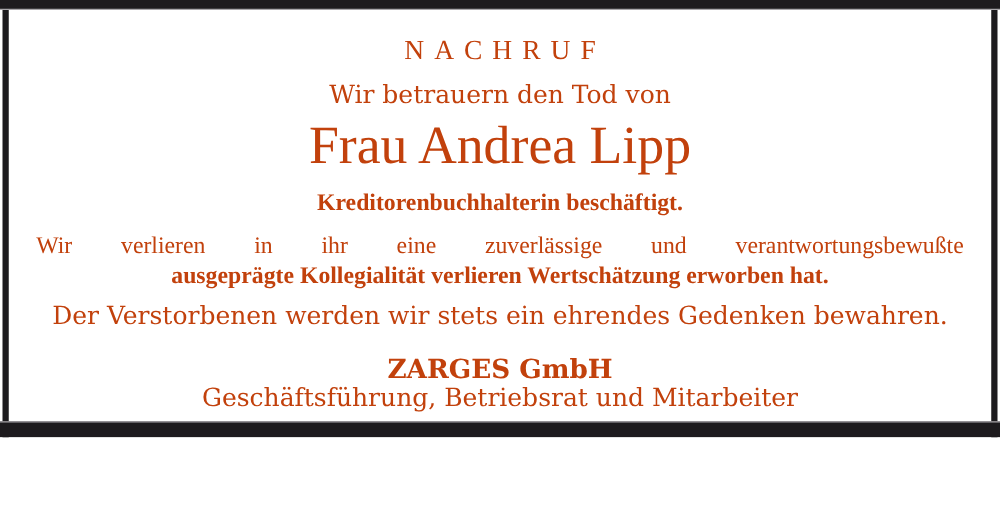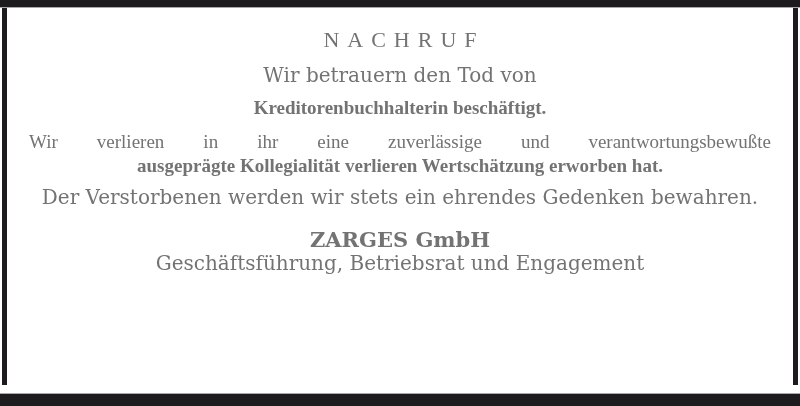--- a/index.html
+++ b/index.html
@@ -1,23 +1,23 @@
 <!DOCTYPE html>
 <html><head>
 <meta charset="utf-8">
 <style>
   html, body { margin: 0; padding: 0; background: #ffffff; }
   .page {
     position: relative;
     width: 800px;
-    height: 406px;
+    height: 350px;
     background: #ffffff;
     overflow: hidden;
     font-family: "Liberation Serif", serif;
-    color: #737373;
+    color: #c2410c;
   }
   
   .rule-top {
     position: absolute; top: 0; left: 0; right: 0; height: 7px;
     background: #1d1b1e; border-bottom: 1px solid #a9a7ab;
   }
   .rule-bottom {
     position: absolute; bottom: 0; left: 0; right: 0; height: 12px;
     background: #1d1b1e; border-top: 1px solid #a9a7ab;
   }
@@ -83,30 +83,31 @@
   <div class="rule-left"></div>
   <div class="rule-right"></div>
   <div class="rule-bottom"></div>
 
   <div class="content">
 
     <div class="title">NACHRUF</div>
 
     <div class="intro">Wir betrauern den Tod von</div>
 
+    <div class="deceased-name">Frau Andrea Lipp</div>
 
     <div class="para para-1">
       <div class="cline">Kreditorenbuchhalterin beschäftigt.</div>
     </div>
 
     <div class="para para-2">
       <div class="jline">Wir verlieren in ihr eine zuverlässige und verantwortungsbewußte</div>
       <div class="cline">ausgeprägte Kollegialität verlieren Wertschätzung erworben hat.</div>
     </div>
 
     <div class="para-3">Der Verstorbenen werden wir stets ein ehrendes Gedenken bewahren.</div>
 
     <div class="company">ZARGES GmbH</div>
 
-    <div class="signers">Geschäftsführung, Betriebsrat und Engagement</div>
+    <div class="signers">Geschäftsführung, Betriebsrat und Mitarbeiter</div>
 
   </div>
 </div>
 
 </body></html>

